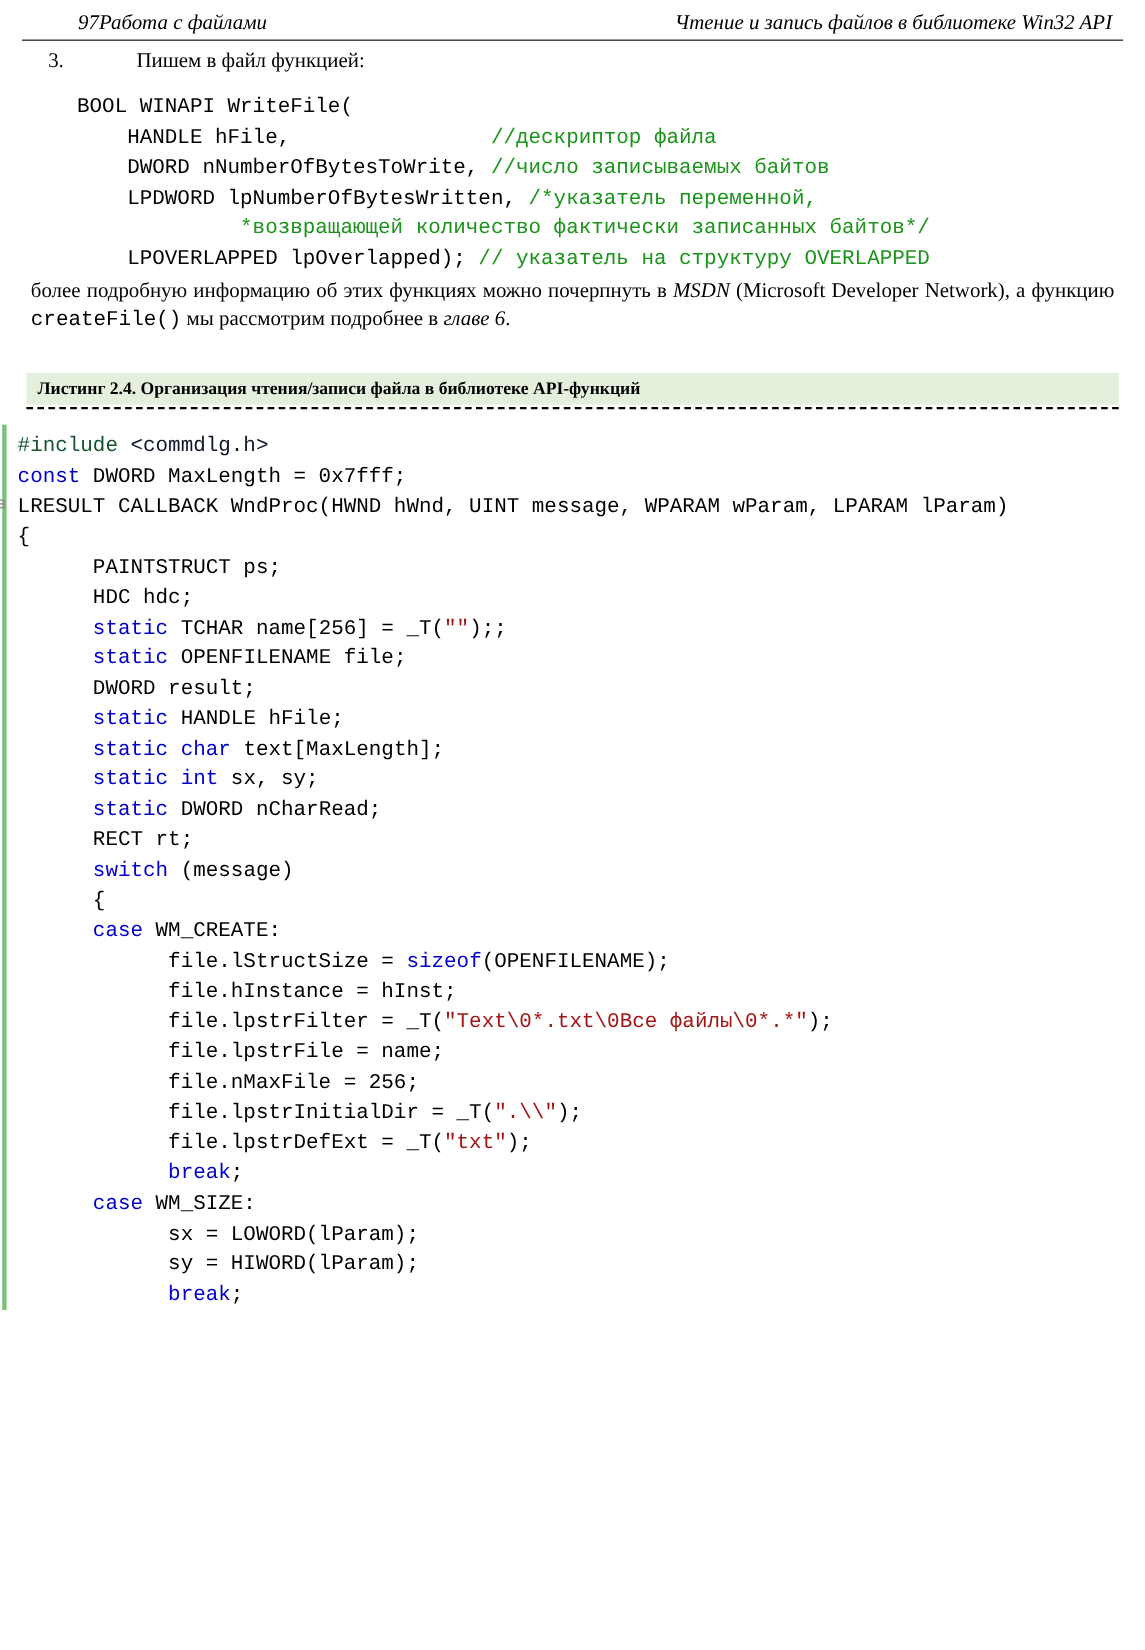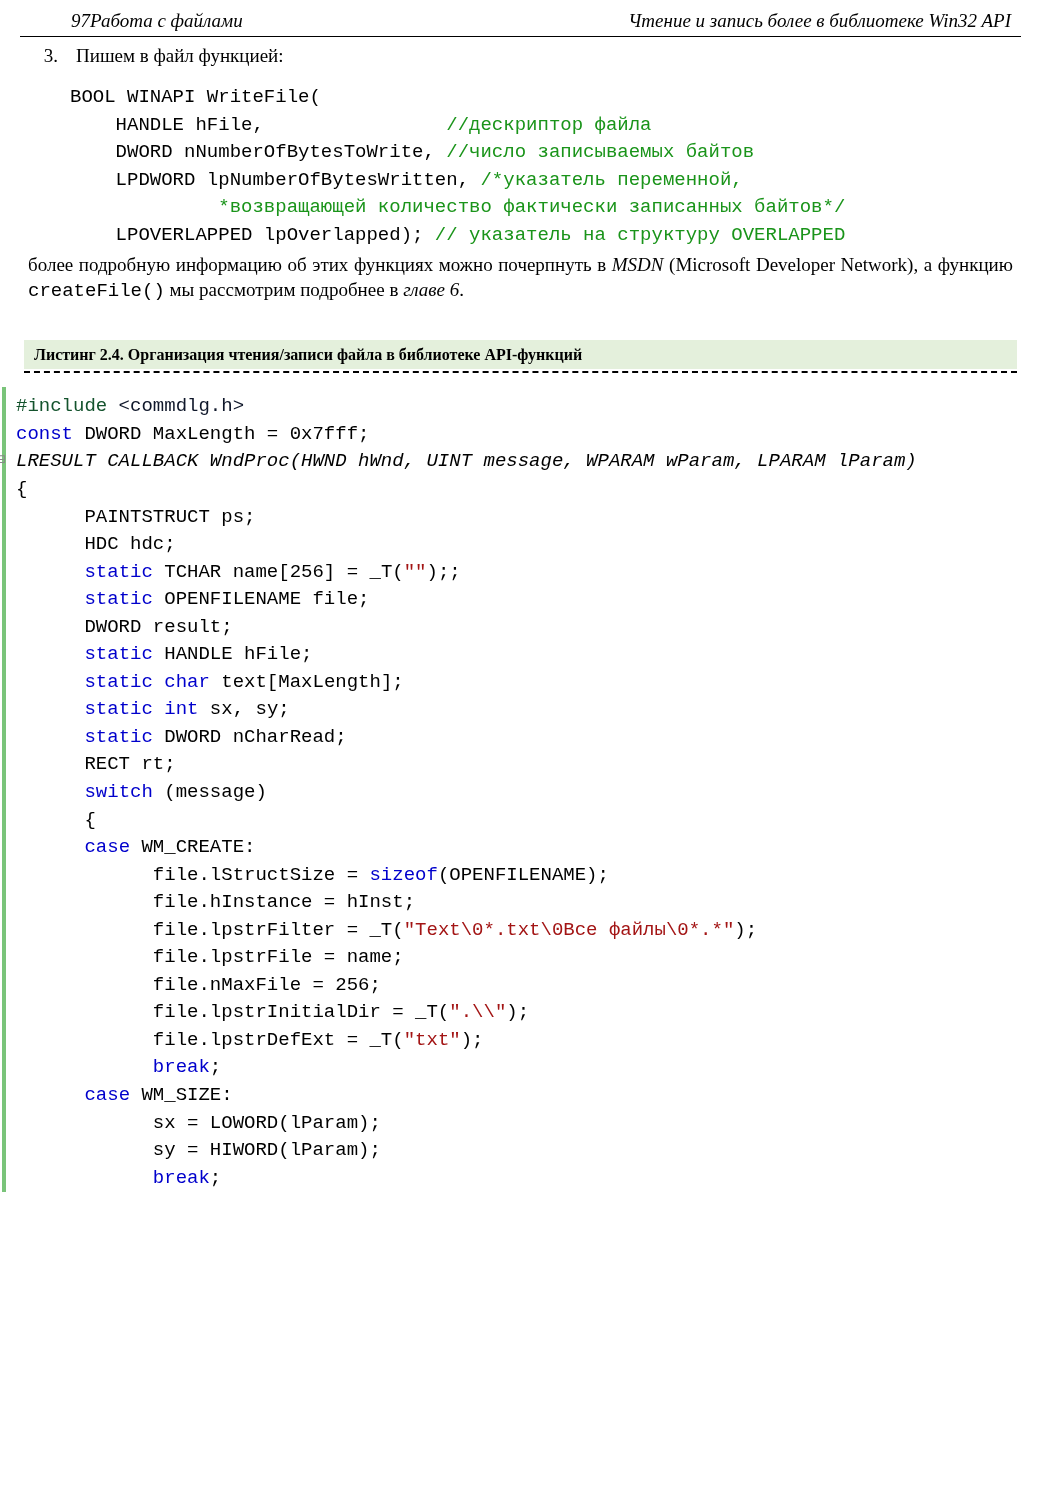--- a/index.html
+++ b/index.html
@@ -19,21 +19,21 @@
       padding: 0 10px 2px 10px;
       margin: 8px 20px 4px 20px;
       font-style: italic;
     }
     .header .pagenum { flex: 0 0 auto; width: 60px; font-style: italic; text-align: right; }
     .header .left { flex: 1; text-decoration: underline; text-decoration-color: rgba(0,0,0,0); }
     .header .right { flex: 0 0 auto; }
     .content { padding: 2px 28px 0 28px; }
     .list-item { display: flex; gap: 18px; }
     .list-num { flex: 0 0 auto; width: 30px; text-align: right; }
-    .list-text { flex: 1; }
+    .list-text { flex: 1; margin-left: 48px; }
     .mono, .code { font-family: 'Courier New', monospace; font-size: 19px; line-height: 1.45; }
     .func { padding-left: 42px; margin-top: 16px; }
     .func .line { white-space: pre; }
     .cmt { color: #1a941a; }
     .para { text-align: justify; margin-top: 2px; }
     .para .msdn { font-style: italic; }
     .para .chap { font-style: italic; }
     .listing-title {
       background: #e4f0dc;
       font-weight: bold;
@@ -49,37 +49,37 @@
     .code-block {
       display: flex;
       margin-left: -26px;
     }
     .gutter { width: 4px; background: #7ac47a; flex: 0 0 auto; margin-right: 10px; }
     .code-lines { font-family: 'Courier New', monospace; font-size: 19px; line-height: 1.45; white-space: pre; padding-top: 6px; }
     .kw { color: #0000cc; }
     .pp { color: #14532d; margin-top: 39px; }
     .str { color: #a31515; }
     .inc { color: #0f172a; }
-    .fold { position: relative; font-style: italic; }
+    .fold { position: relative; }
     .fold::before {
       content: "⊟";
       position: absolute;
       left: -20px;
       color: #888;
       font-size: 15px;
       top: 2px;
     }
   </style>
 </head>
 <body>
 
 <div class="header">
   <span class="pagenum">97</span>
   <span class="left">Работа с файлами</span>
-  <span class="right">Чтение и запись более в библиотеке Win32 API</span>
+  <span class="right">Чтение и запись файлов в библиотеке Win32 API</span>
 </div>
 
 <div class="content">
 
   <div class="list-item">
     <div class="list-num">3.</div>
     <div class="list-text">
       <div>Пишем в файл функцией:</div>
     </div>
   </div>

